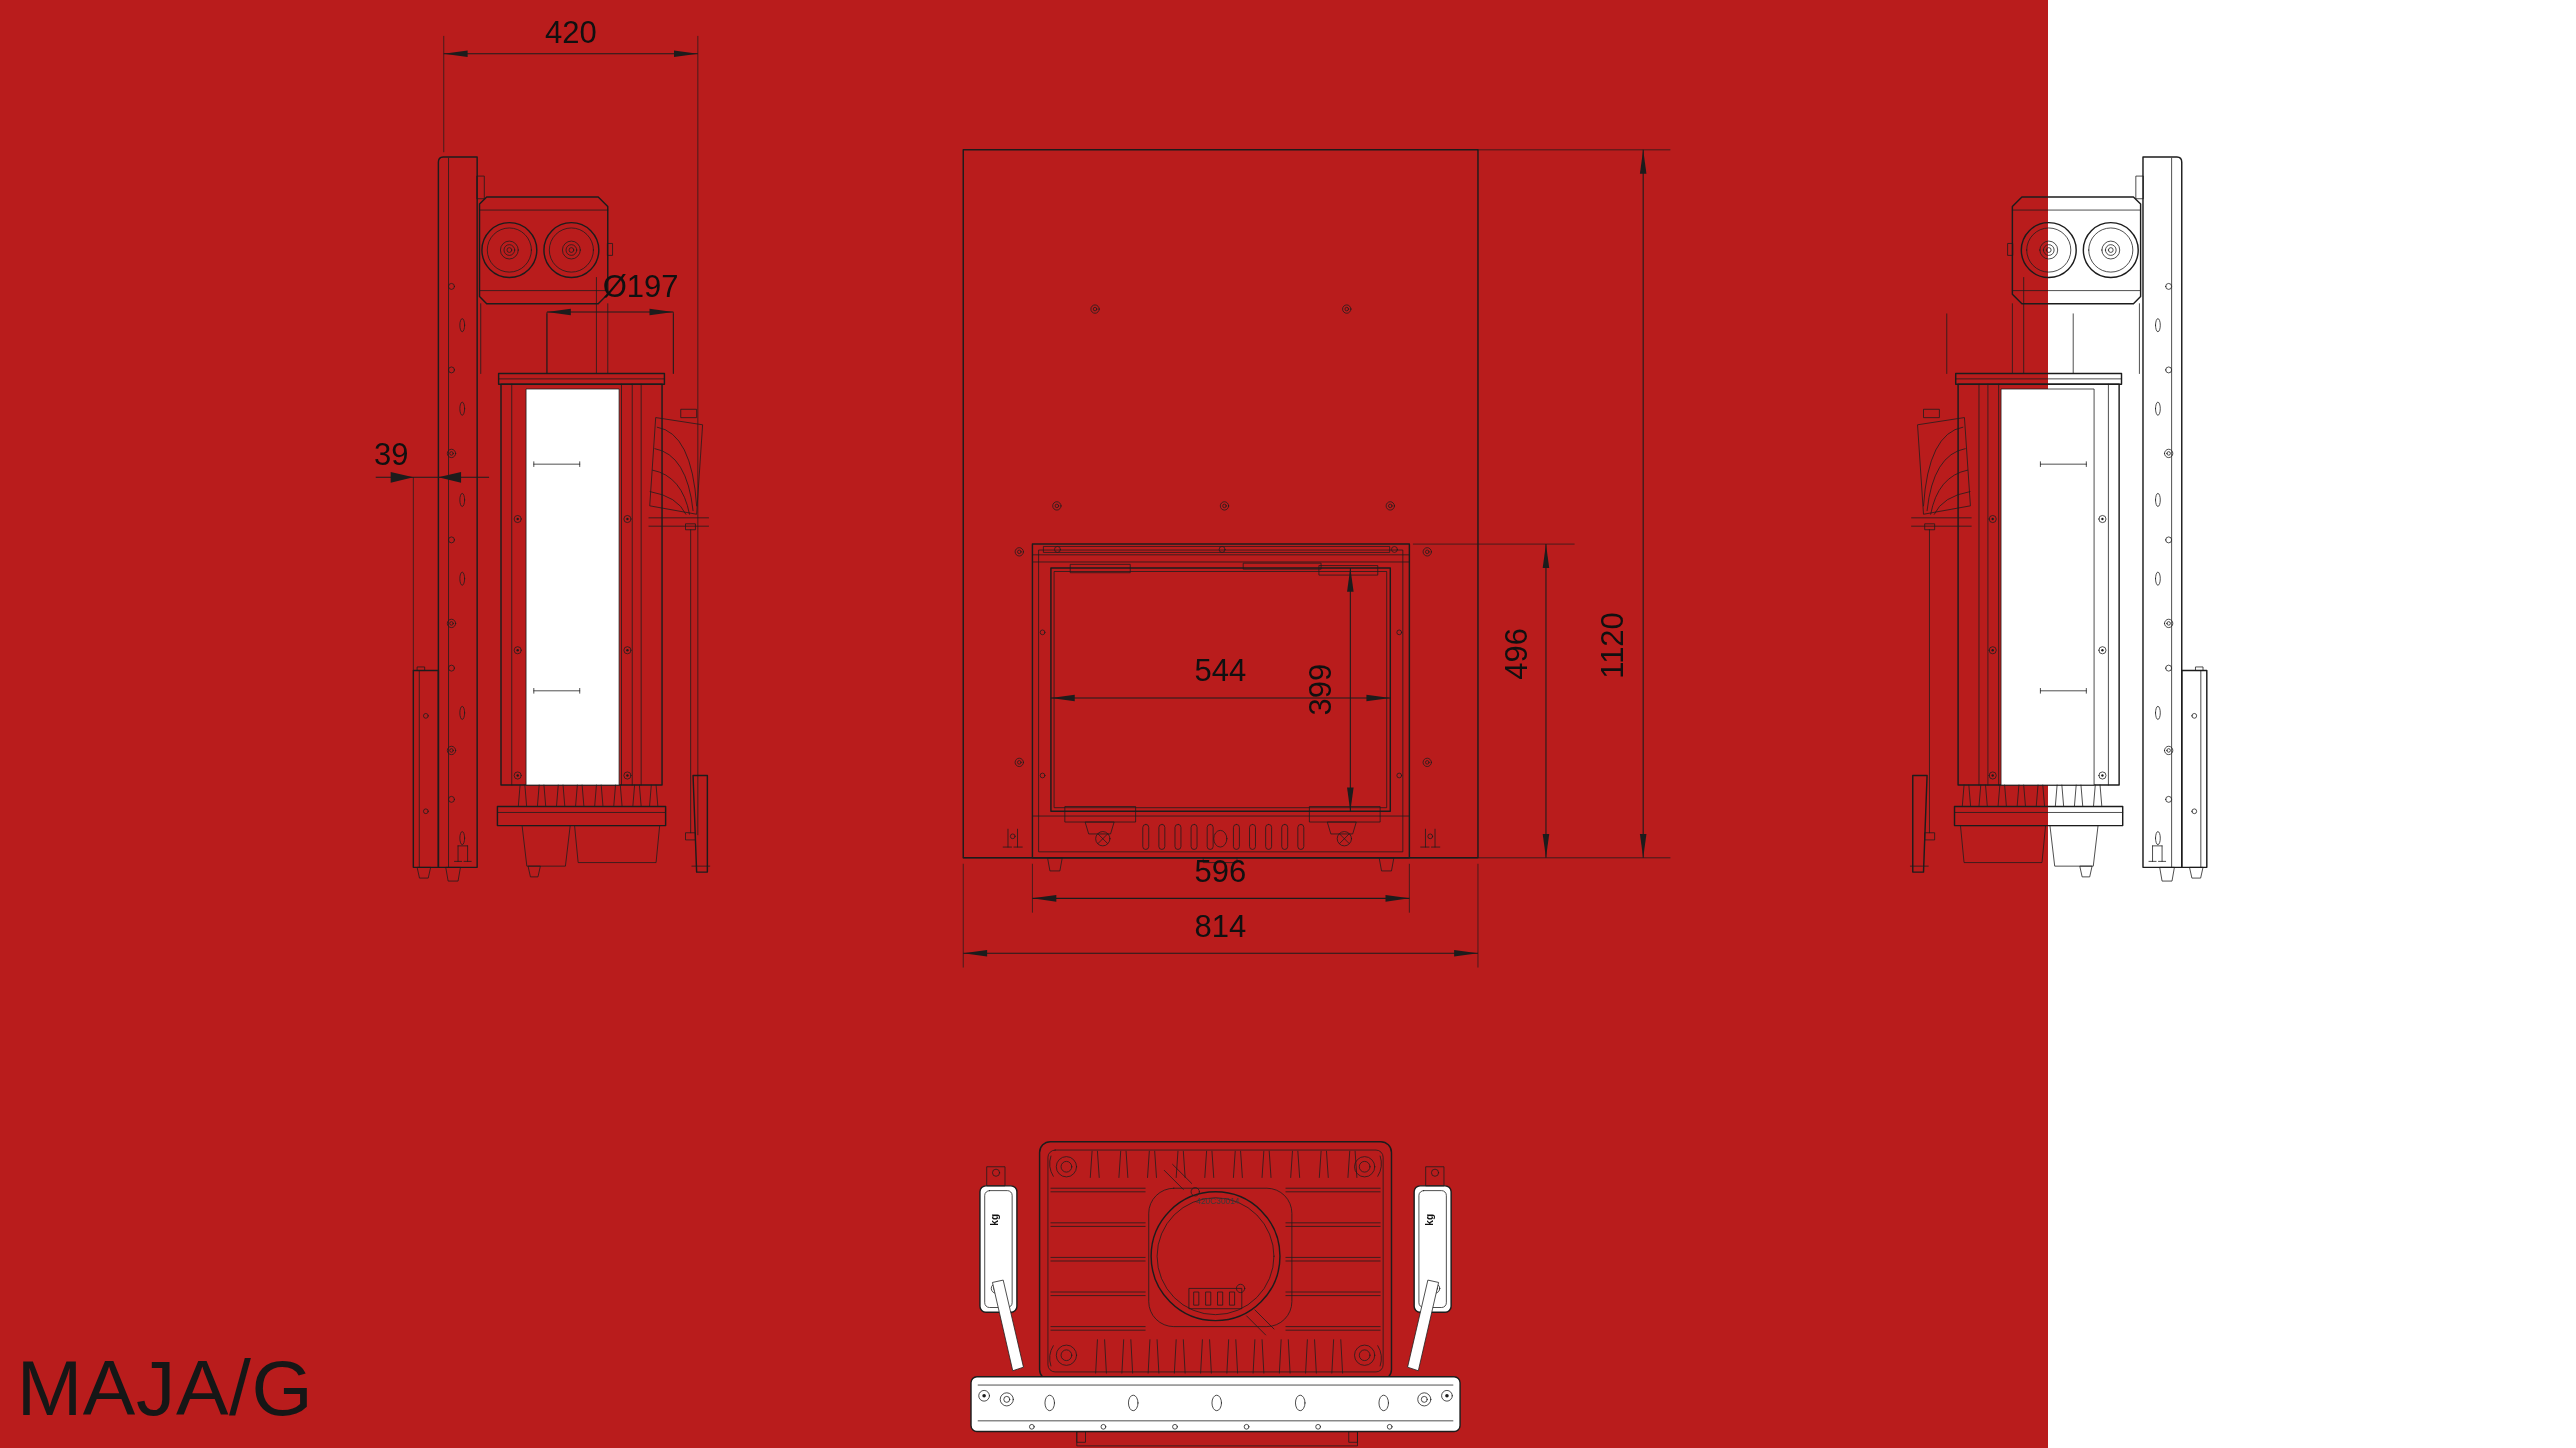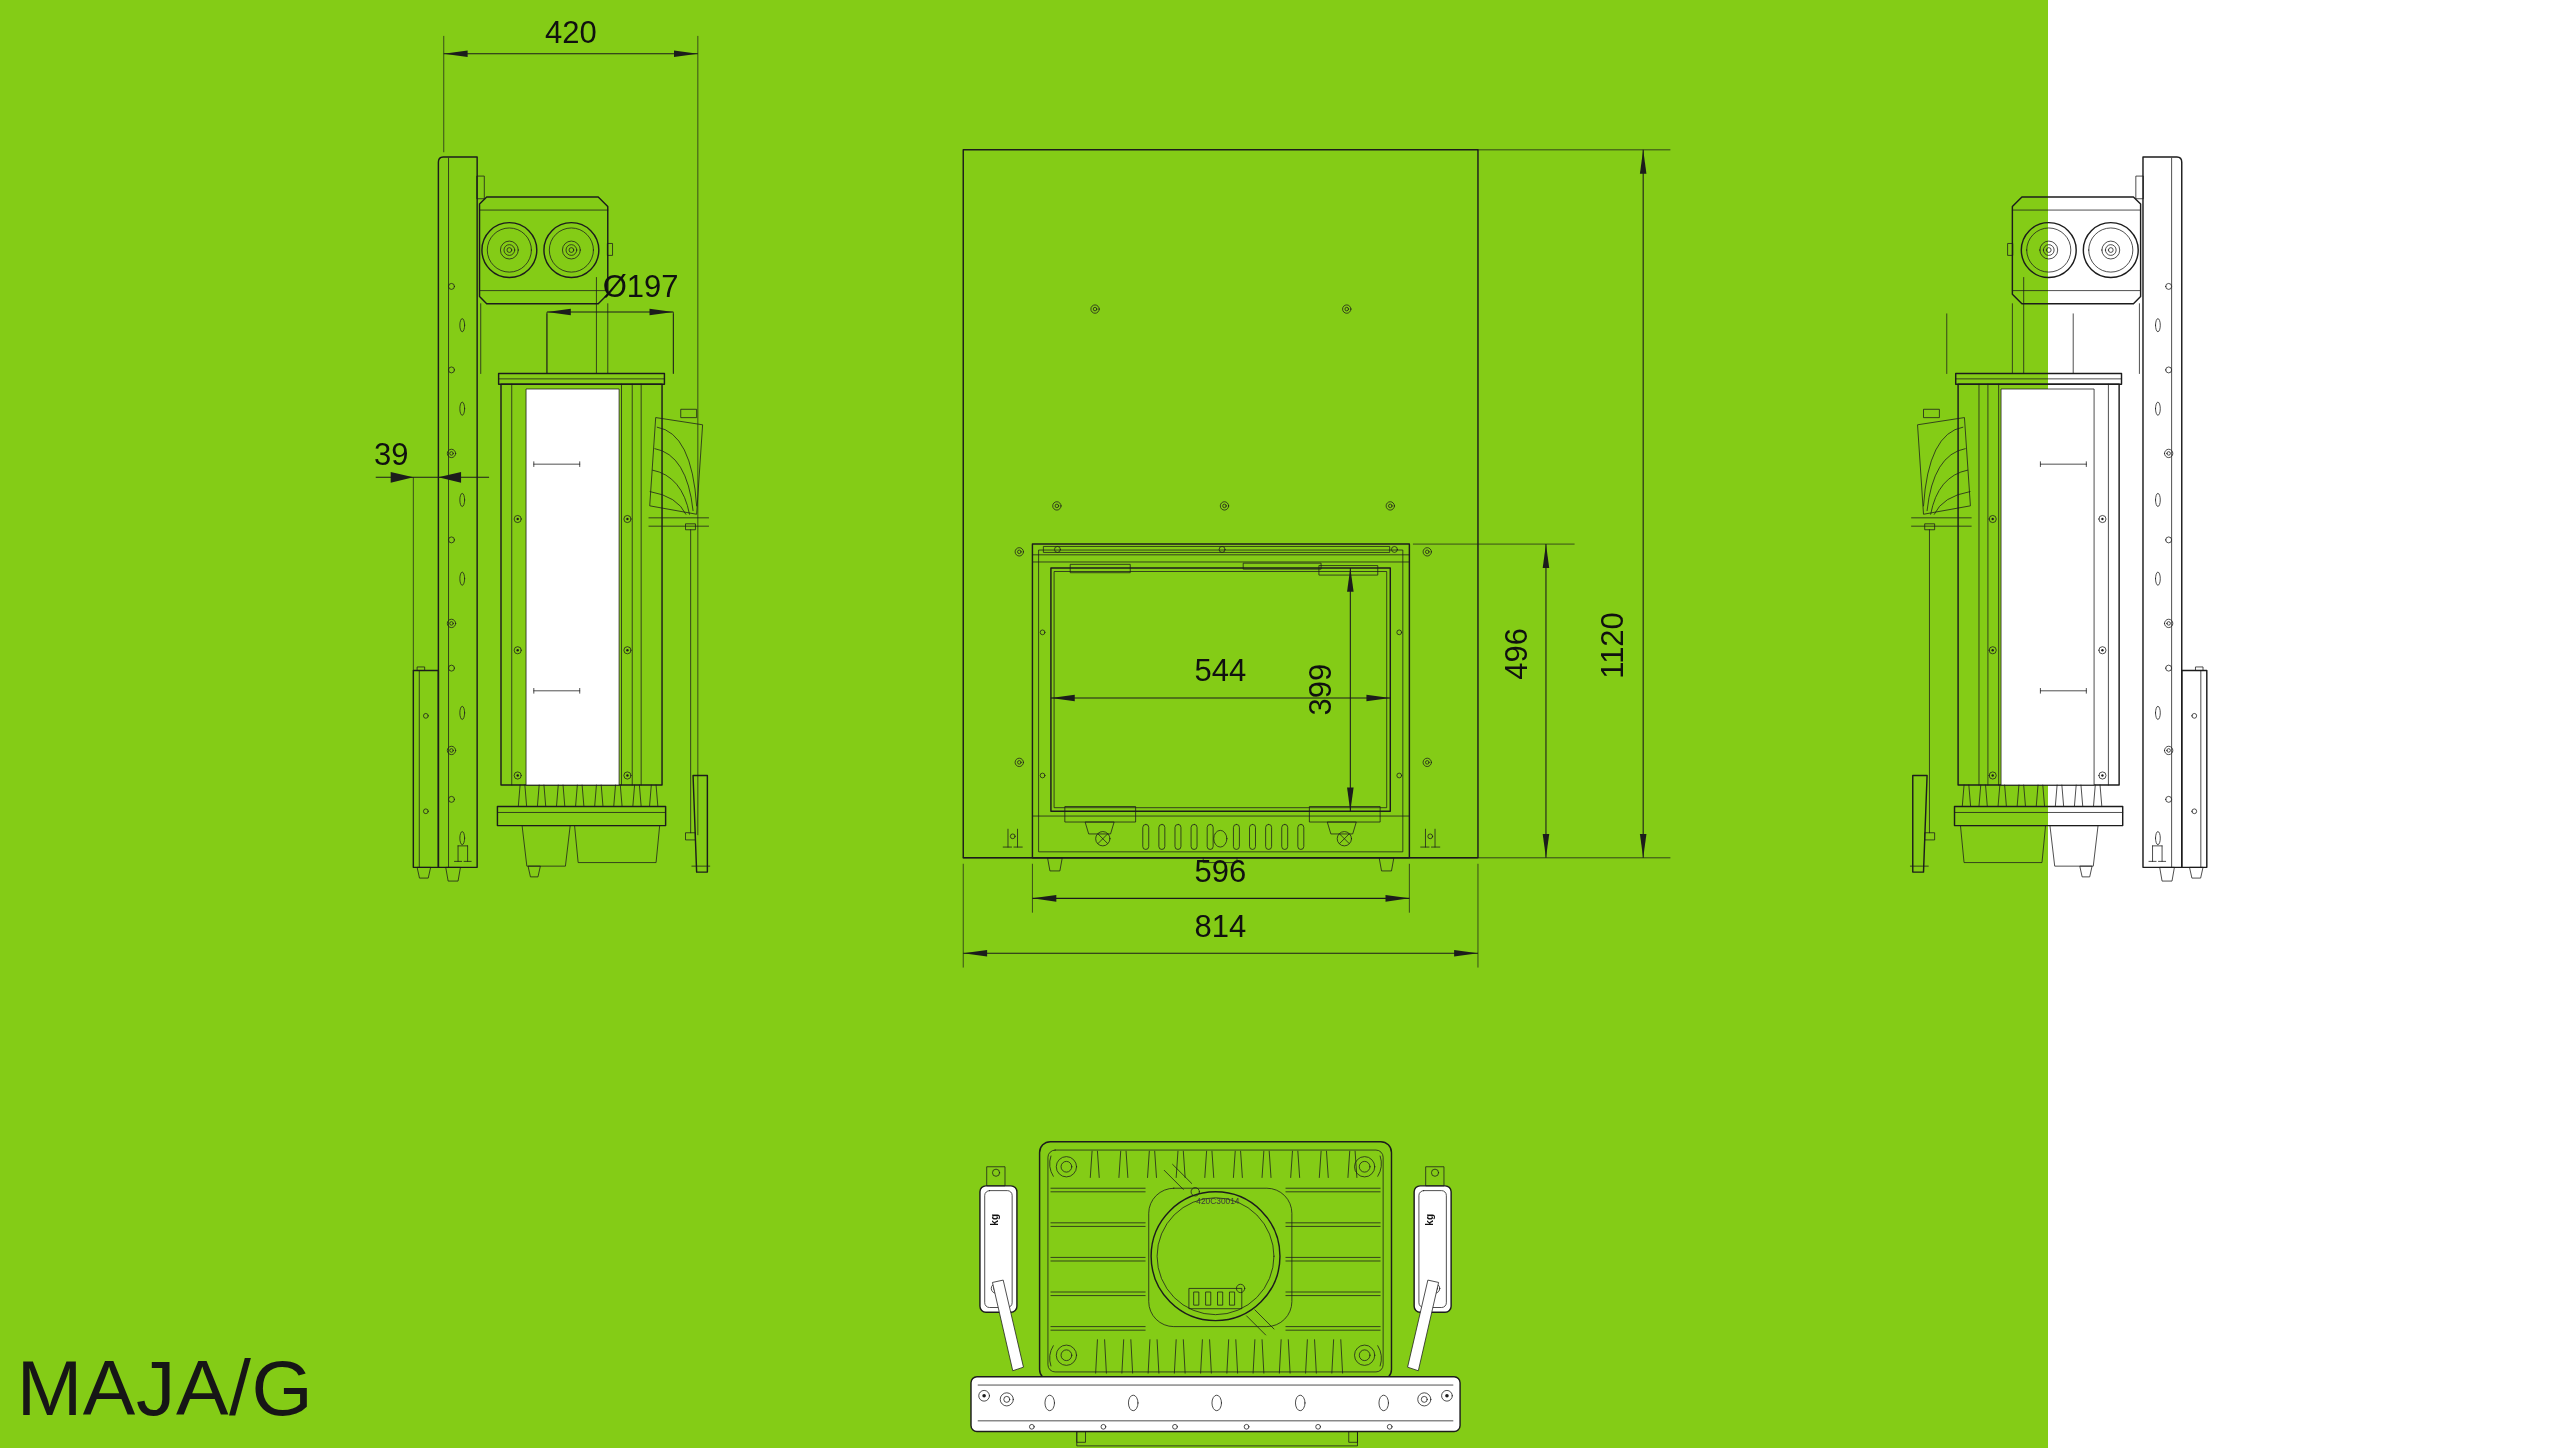--- a/index.html
+++ b/index.html
@@ -1,16 +1,16 @@
 <!DOCTYPE html>
 <html style="font-size:9.5px"><head>
 <meta charset="utf-8">
 <style>
   html,body{margin:0;padding:0;background:#fff;width:2576px;height:1449px;overflow:hidden}
-  #stage{position:relative;width:2048px;height:1449px;background:#84cc16}
+  #stage{position:relative;width:2048px;height:1449px;background:#b91c1c}
   svg{position:absolute;left:0;top:0}
   .s2{fill:none;stroke:#1c1c1c;stroke-width:2.4;stroke-linejoin:round;stroke-linecap:round}
   .s1{fill:none;stroke:#1c1c1c;stroke-width:1.3;stroke-linejoin:round;stroke-linecap:round}
   .wf{fill:#fff;stroke:#1c1c1c;stroke-width:2.4;stroke-linejoin:round}
   .wf1{fill:#fff;stroke:#1c1c1c;stroke-width:1.3;stroke-linejoin:round}
   .dl{fill:none;stroke:#1c1c1c;stroke-width:1.8}
   .xl{fill:none;stroke:#1c1c1c;stroke-width:1.2}
   .ar{fill:#1c1c1c;stroke:none}
   text{font-family:"Liberation Sans",sans-serif;fill:#101010}
   .dim{font-size:52px;text-anchor:middle}

